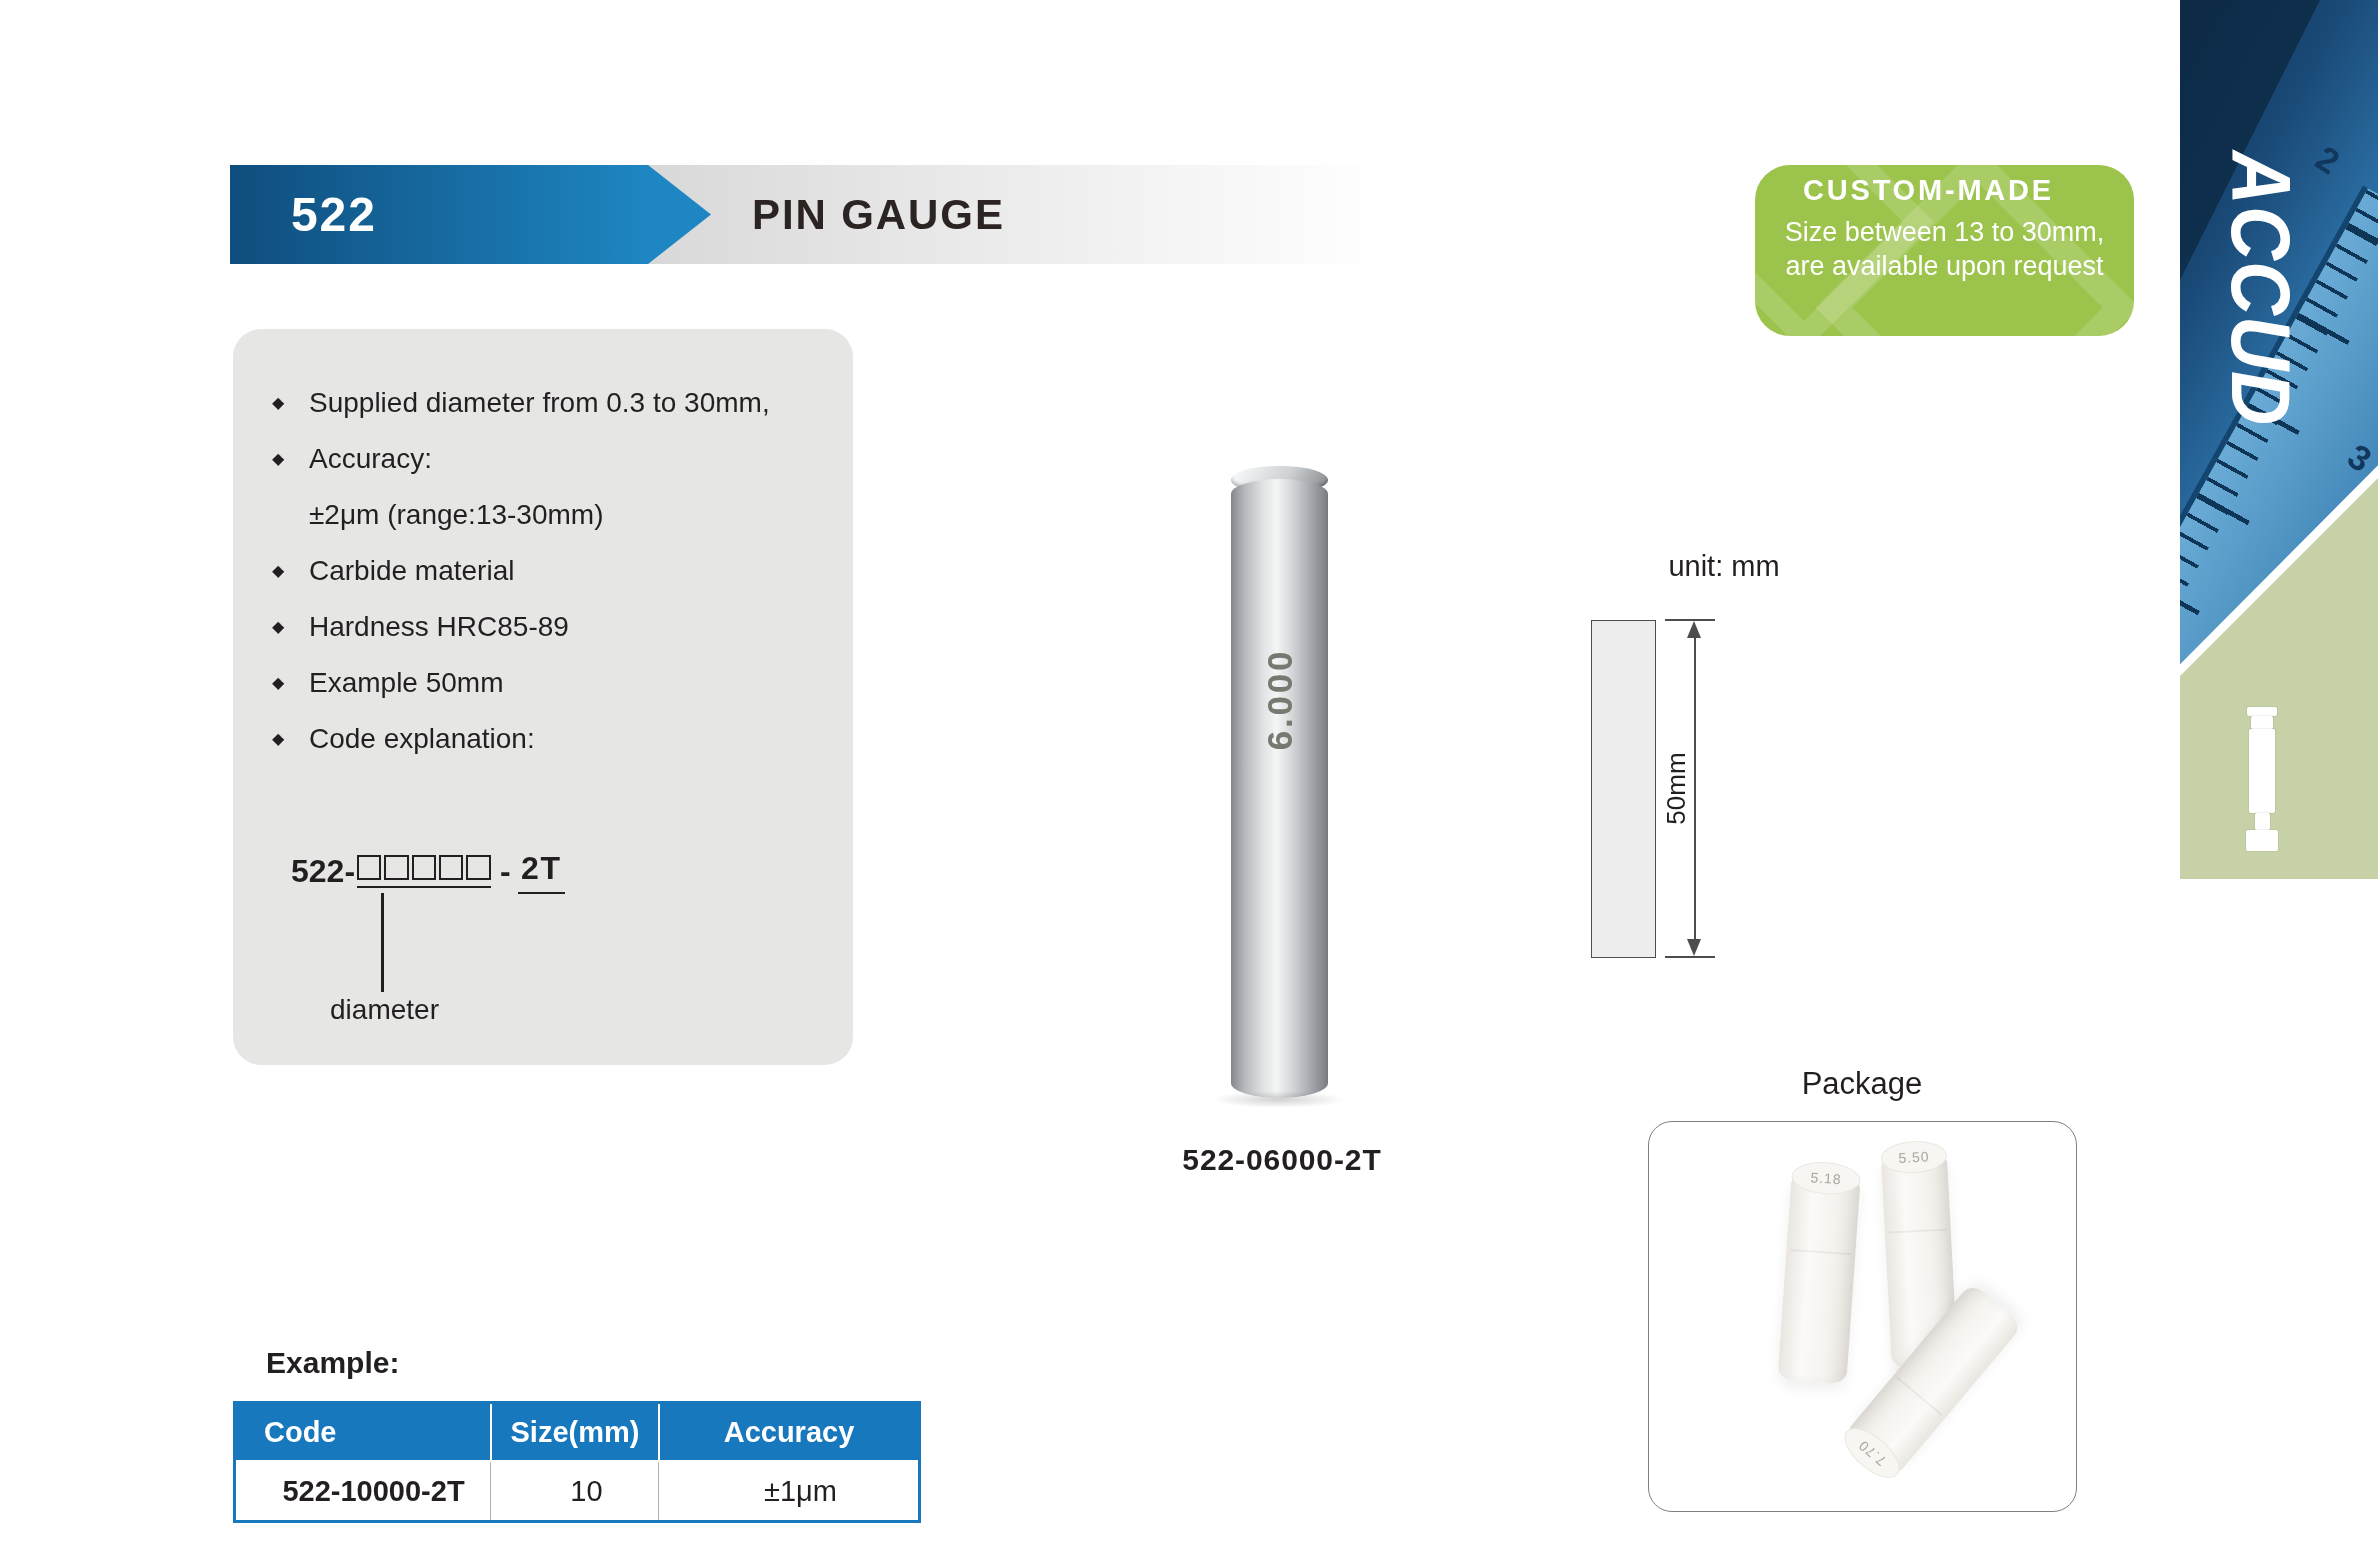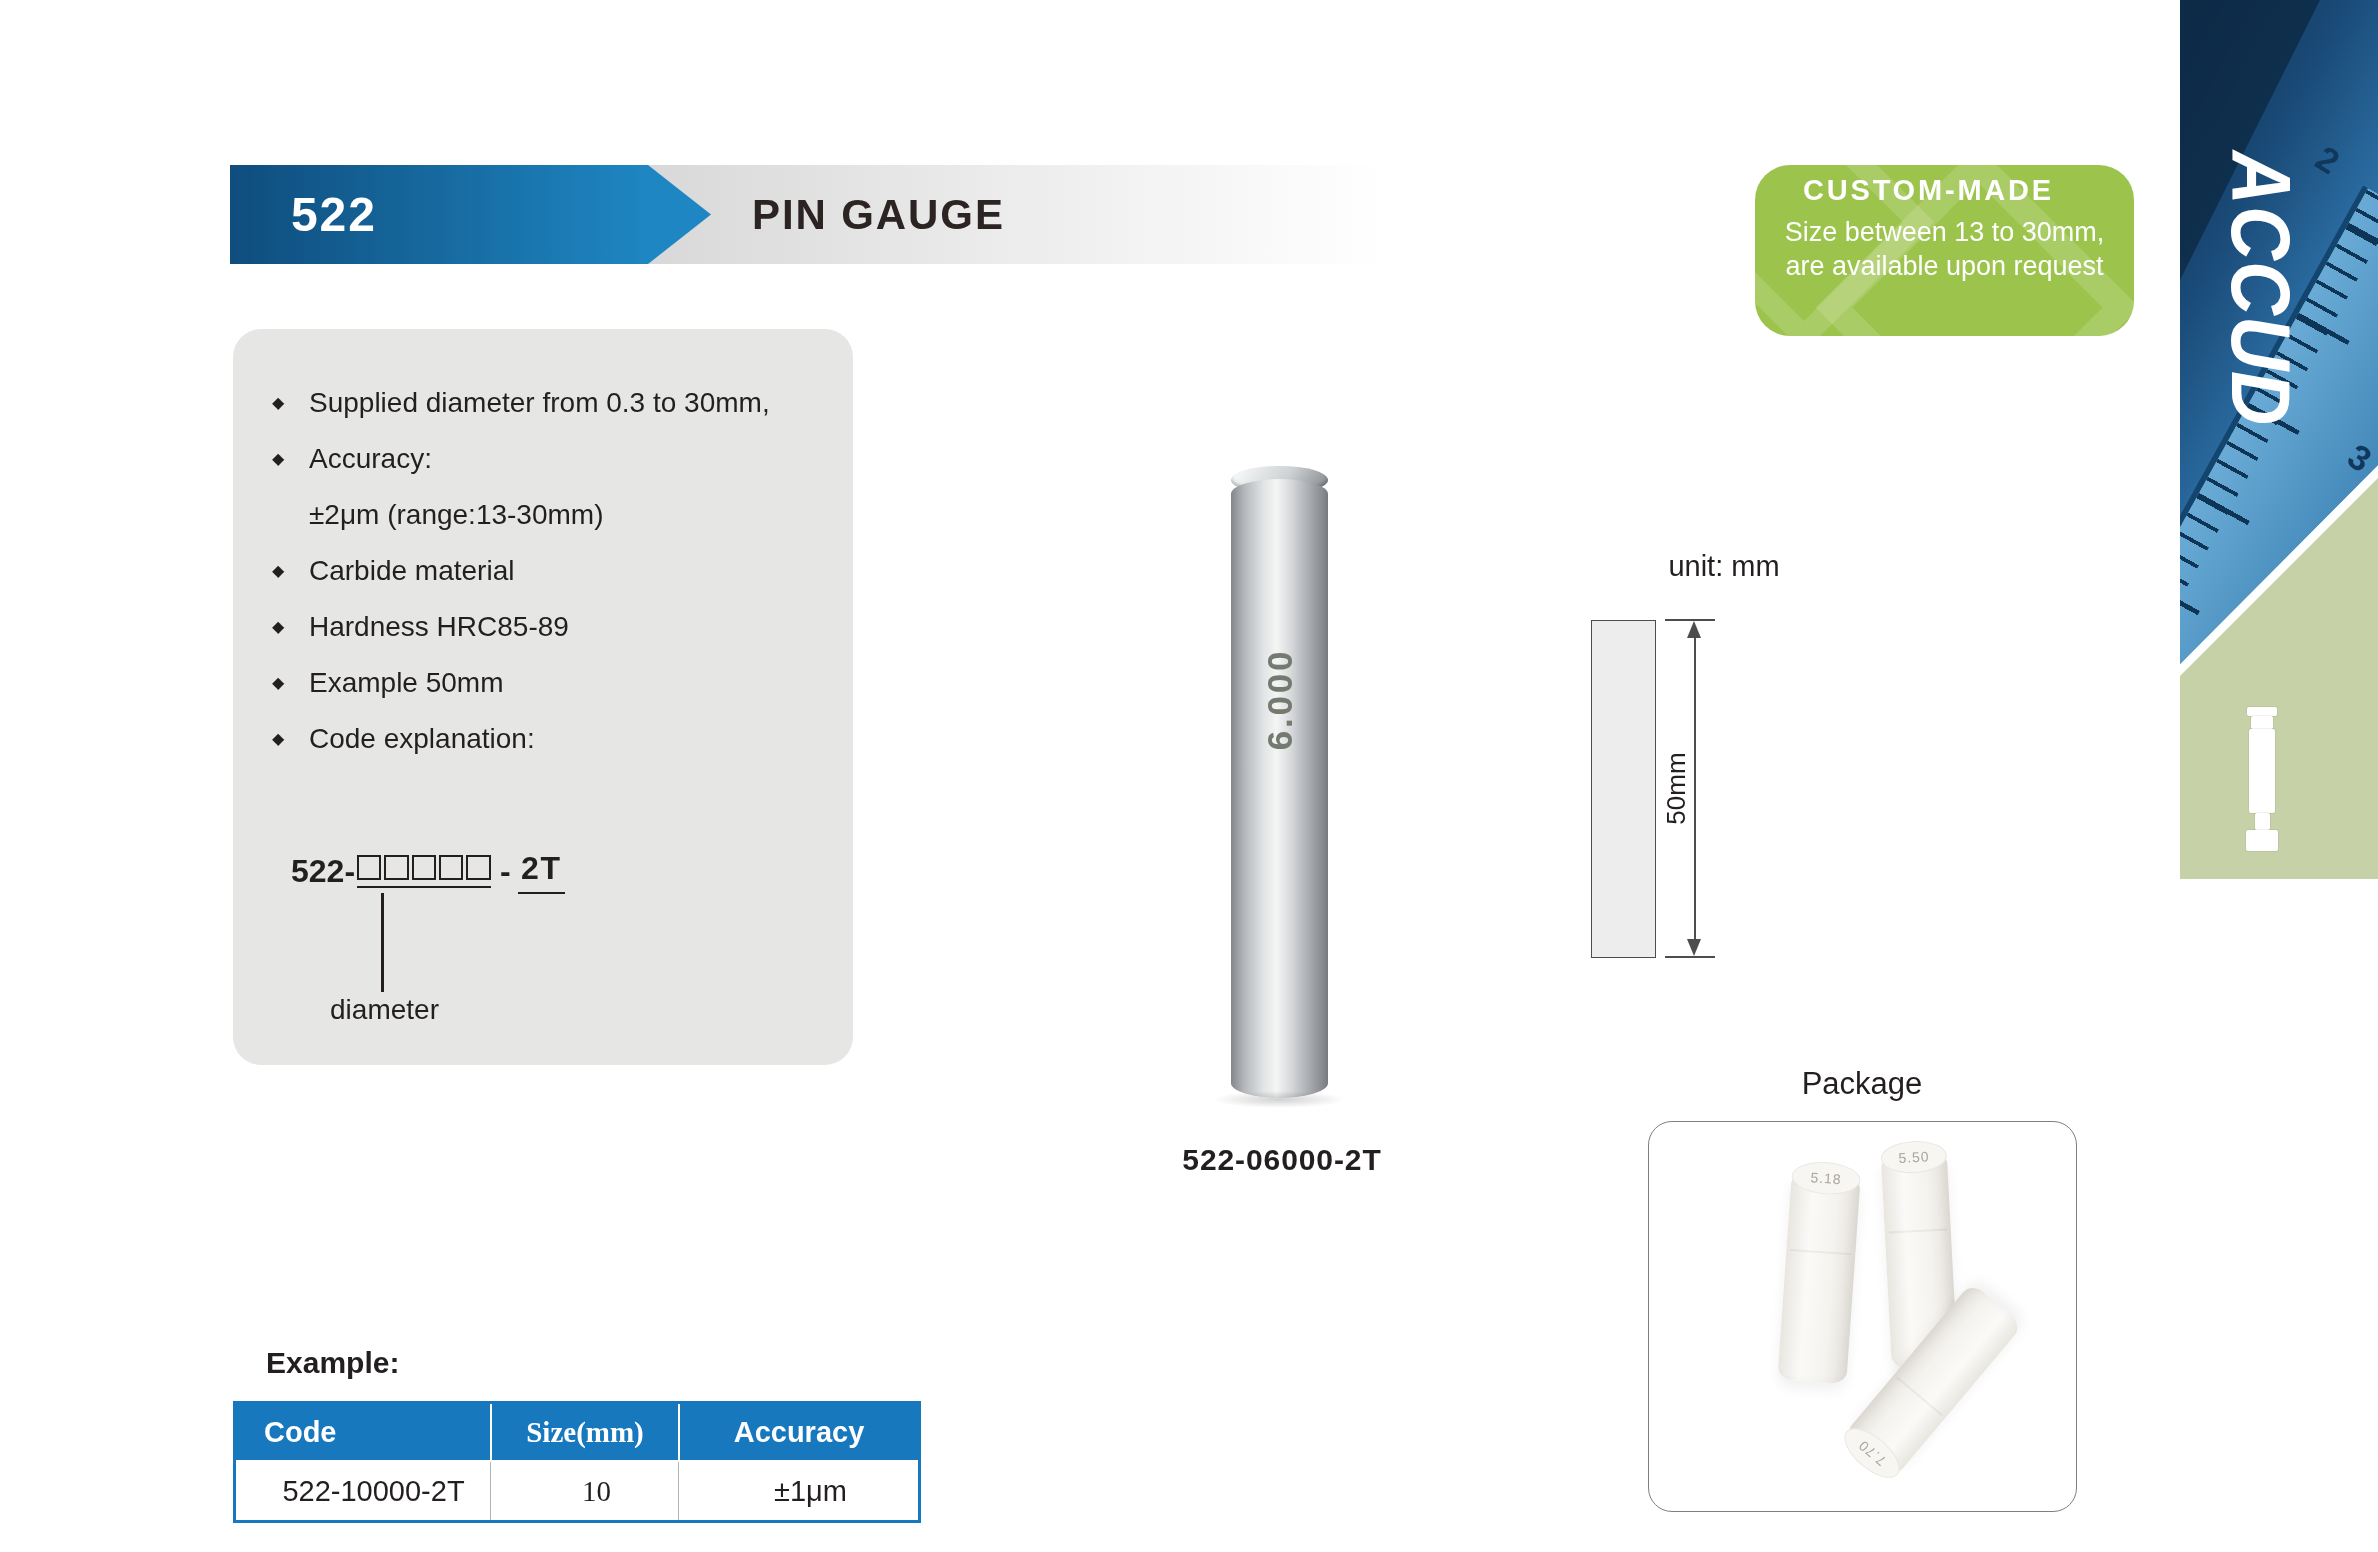--- a/index.html
+++ b/index.html
@@ -91,26 +91,26 @@
   .tube .cap span{font-size:14px;color:#aaa69e;letter-spacing:0.9px;}
   .tube1{left:1785px;top:1162px;width:69px;height:220px;transform:rotate(4deg);}
   .tube2{left:1886px;top:1141px;width:66px;height:226px;transform:rotate(-3deg);}
   .tube3{left:1896px;top:1279px;width:67px;height:211px;transform:rotate(220deg);}
 
   
   .example-heading{position:absolute;left:266px;top:1346px;font-size:30px;font-weight:bold;}
   .tbl{position:absolute;left:233px;top:1401px;width:688px;border:3.7px solid #1878be;box-sizing:border-box;}
   .tbl-header{display:flex;background:#1878be;color:#ffffff;font-weight:bold;font-size:29px;height:56px;}
   .th,.td{display:flex;align-items:center;justify-content:center;box-sizing:border-box;}
-  .col-code{width:254px;} .col-size{width:188px;font-family:Liberation Serif, serif;} .col-acc{flex:1;}
+  .col-code{width:254px;} .col-size{width:168px;} .col-acc{flex:1;}
   .th.col-code{justify-content:flex-start;padding-left:28px;}
   .tbl-header .th + .th{border-left:2.8px solid #ffffff;}
   .tbl-row{display:flex;background:#ffffff;height:58px;font-size:29px;border-top:2.8px solid #ffffff;}
   .tbl-row .td + .td{border-left:1.9px solid #b3b3b3;padding-left:24px;}
-  .td.col-code{font-weight:normal;padding-left:21px;}
+  .td.col-code{font-weight:bold;padding-left:21px;}
 
   
   .strip{position:absolute;left:2180px;top:0;width:199px;height:879px;}
   .strip-blue{position:absolute;left:0;top:0;width:199px;height:667px;
     background:linear-gradient(118deg,#0f2f52 0%,#1a4a77 30%,#2e74ab 58%,#549bc9 82%,#6fb0d8 100%);
     -webkit-clip-path:polygon(0 0,199px 0,199px 464px,0 664px);
     clip-path:polygon(0 0,199px 0,199px 464px,0 664px);overflow:hidden;}
   .strip-dark{position:absolute;left:0;top:0;width:199px;height:373px;background:#0c2944;opacity:.8;
     -webkit-clip-path:polygon(0 0,140px 0,0 280px);clip-path:polygon(0 0,140px 0,0 280px);}
   .ruler-band{position:absolute;left:-158px;top:392px;width:559px;height:158px;transform:rotate(-61deg);

